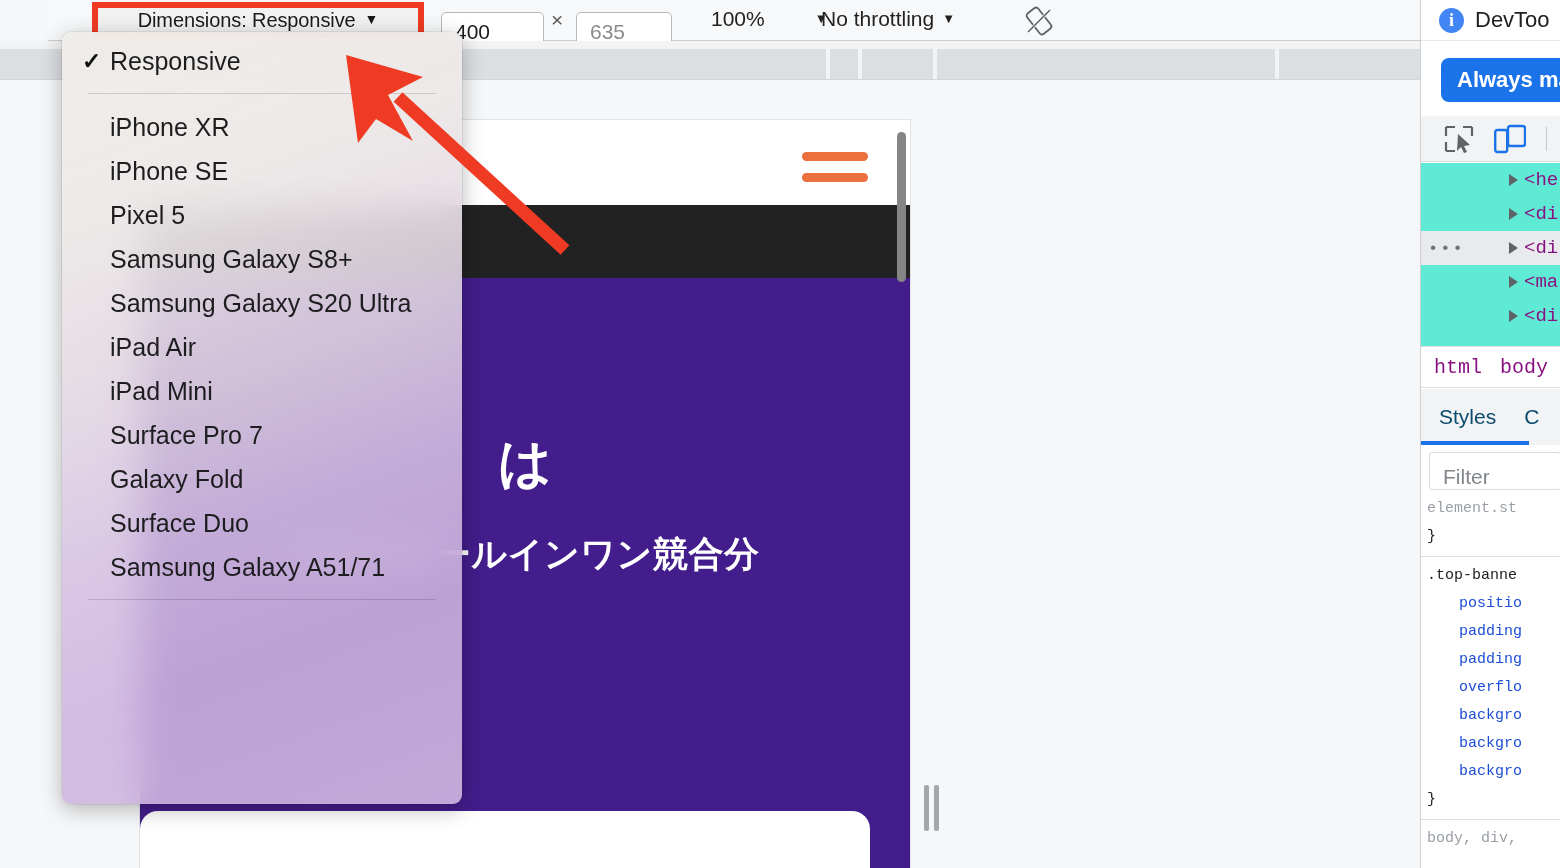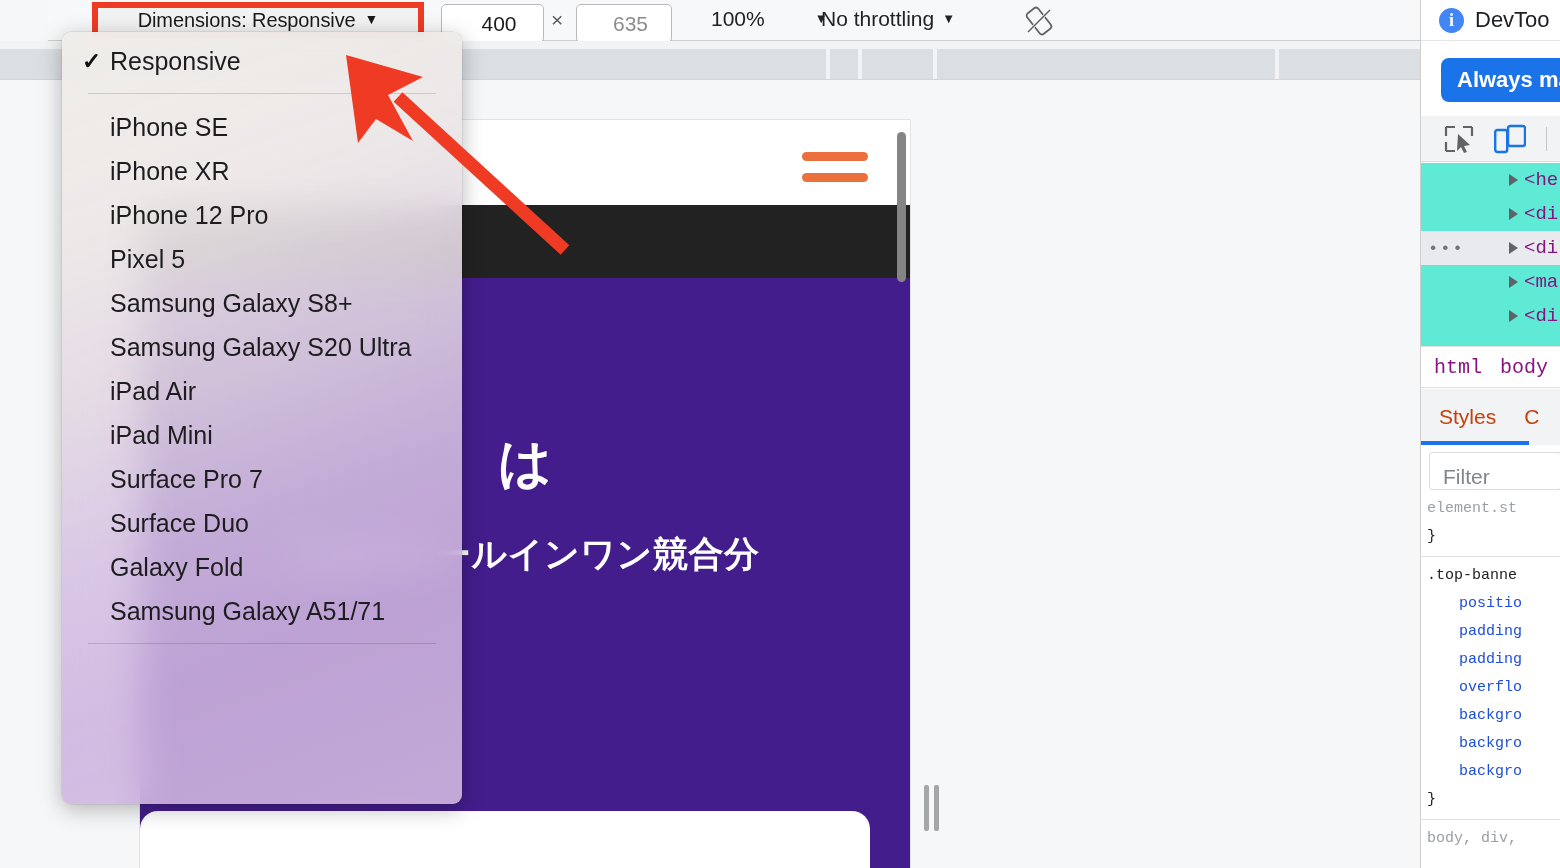--- a/index.html
+++ b/index.html
@@ -30,29 +30,28 @@
   .dim-select {
     width: 100%; height: 100%;
     background: #f2f2f2;
     display: flex; align-items: center; justify-content: center;
     font-size: 20px; color: #1a1a1a; letter-spacing: -0.1px;
     white-space: nowrap;
   }
   .dim-select .caret { margin-left: 9px; font-size: 14px; position: relative; top: -1px;}
 
   .size-input {
-    position: absolute; top: 4px;
+    position: absolute; top: 12px;
     height: 39px;
     border: 1px solid #b9b9b9;
     border-radius: 5px;
     background: #ffffff;
     font-size: 21px;
     display: flex; align-items: center;
     padding-left: 13px;
-    justify-content: center;
   }
   .size-input.w { left: 393px; width: 103px; color: #1b1b1b; }
   .size-input.h { left: 528px; width: 96px; color: #8c8c8c; }
   .times {
     position: absolute; left: 503px; top: 8px;
     font-size: 21px; color: #5b5b5b;
   }
   .tb-item {
     position: absolute; top: 7px;
     font-size: 21px; color: #222; white-space: nowrap;
@@ -218,21 +217,21 @@
     position: absolute; left: 0; top: 346px; width: 140px; height: 42px;
     background: #fff; border-top: 1px solid #e0e0e0; border-bottom: 1px solid #e0e0e0;
     display: flex; align-items: center; padding-left: 13px; gap: 18px;
   }
   .crumbs span { font-family: "Liberation Mono", monospace; font-size: 20px; color: #881280; white-space: nowrap; }
 
   .dt-tabs {
     position: absolute; left: 0; top: 389px; width: 140px; height: 56px;
     background: #f1f3f4; display: flex; align-items: center; padding-left: 18px; gap: 28px;
   }
-  .dt-tabs .tab { font-size: 21px; color: #c2410c; white-space: nowrap; }
+  .dt-tabs .tab { font-size: 21px; color: #0c4a6e; white-space: nowrap; }
   .tab-underline { position: absolute; left: 0; top: 441px; width: 108px; height: 4px; background: #1a73e8; }
 
   .filter-box {
     position: absolute; left: 8px; top: 452px; width: 132px; height: 38px;
     background: #fff; border: 1px solid #dadce0; border-radius: 3px;
     display: flex; align-items: flex-end; padding-left: 13px;
     font-size: 21px; color: #80868b;
   }
   .css-area { position: absolute; left: 0; top: 495px; width: 140px; bottom: 0; background: #fff; }
   .css-line {
@@ -327,51 +326,48 @@
     </div>
   </div>
 
   <div class="menu">
     <div class="menu-item">
       <span class="check">✓</span>
       <span>Responsive</span>
     </div>
     <div class="menu-sep"></div>
     <div class="menu-item">
+        <span>iPhone XR</span>
+      </div>
+    <div class="menu-item">
         <span>iPhone SE</span>
       </div>
     <div class="menu-item">
-        <span>iPhone XR</span>
-      </div>
-    <div class="menu-item">
-        <span>iPhone 12 Pro</span>
-      </div>
-    <div class="menu-item">
         <span>Pixel 5</span>
       </div>
     <div class="menu-item">
         <span>Samsung Galaxy S8+</span>
       </div>
     <div class="menu-item">
         <span>Samsung Galaxy S20 Ultra</span>
       </div>
     <div class="menu-item">
         <span>iPad Air</span>
       </div>
     <div class="menu-item">
         <span>iPad Mini</span>
       </div>
     <div class="menu-item">
         <span>Surface Pro 7</span>
       </div>
     <div class="menu-item">
+        <span>Galaxy Fold</span>
+      </div>
+    <div class="menu-item">
         <span>Surface Duo</span>
-      </div>
-    <div class="menu-item">
-        <span>Galaxy Fold</span>
       </div>
     <div class="menu-item">
         <span>Samsung Galaxy A51/71</span>
       </div>
     <div class="menu-sep"></div>
   </div>
 
   <div class="arrow-svg">
     <svg viewBox="0 0 260 220" width="260" height="220">
       <line x1="235" y1="195" x2="68" y2="42" stroke="#ef3b23" stroke-width="13" stroke-linecap="butt"></line>

